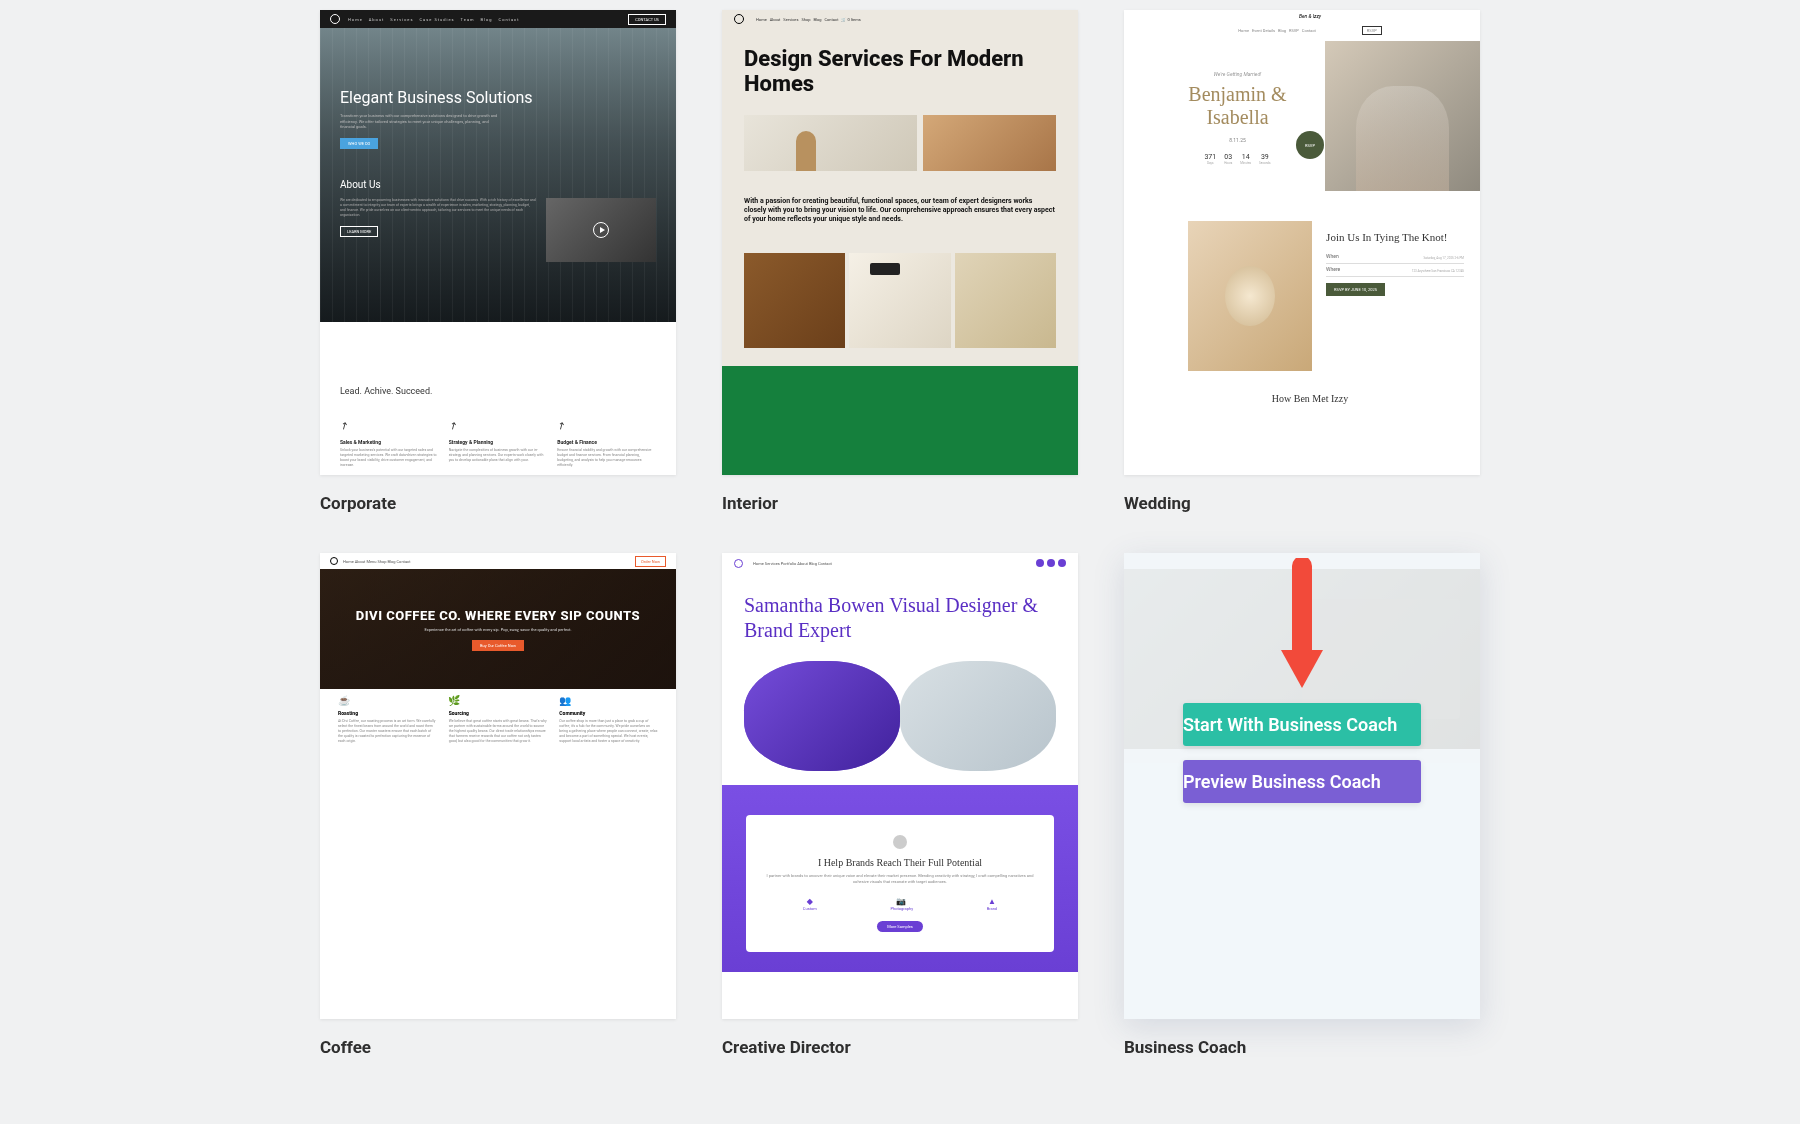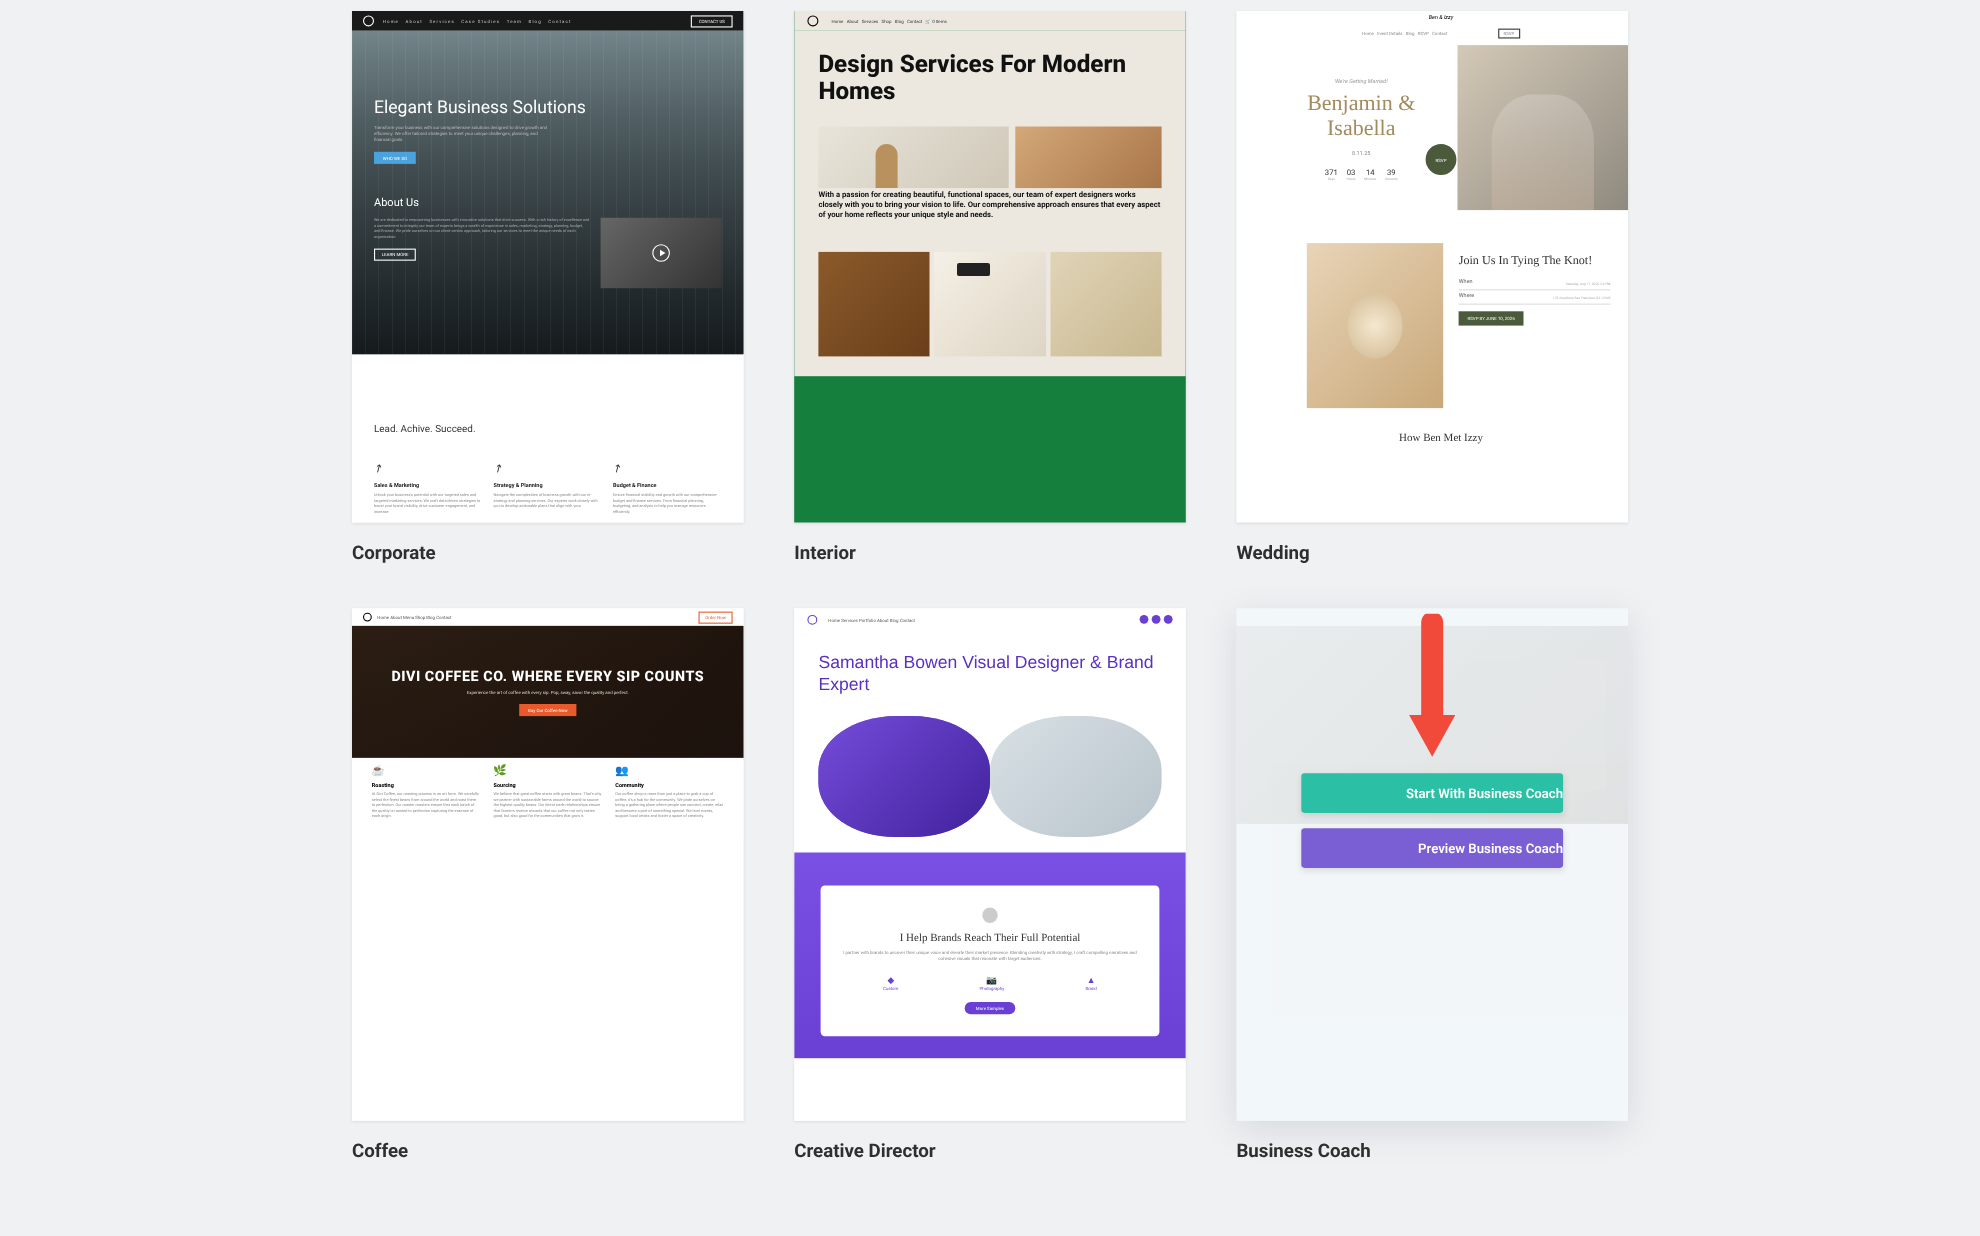--- a/index.html
+++ b/index.html
@@ -100,21 +100,21 @@
   background: #ece8e0;
 }
 .int-nav .logo-d { width: 10px; height: 10px; border: 1.5px solid #000; border-radius: 50%; }
 .int-nav .navtxt { font-size: 4px; color: #333; margin-left: 6px; }
 .int-body { background: #ece8e0; padding: 18px 22px; }
 .int-h1 { font-size: 22px; font-weight: 800; color: #111; line-height: 1.15; }
 .int-imgrow { display: flex; gap: 6px; margin-top: 18px; }
 .int-img1 { flex: 1.3; height: 56px; background: linear-gradient(135deg, #e8e4da, #cfc8b8); position: relative; }
 .int-img1::after { content:""; position:absolute; bottom:0; left:30%; width:20px; height:40px; background:#b8915f; border-radius: 10px 10px 0 0; }
 .int-img2 { flex: 1; height: 56px; background: linear-gradient(135deg, #d4a878, #a87548); }
-.int-p { font-size: 7px; font-weight: 700; color: #111; margin-top: 2px; line-height: 1.35; }
+.int-p { font-size: 7px; font-weight: 700; color: #111; margin-top: 26px; line-height: 1.35; }
 .int-imgrow2 { display: flex; gap: 4px; margin-top: 28px; }
 .int-b1 { flex:1; height:95px; background: linear-gradient(135deg, #8b5a2b, #6b3f1a); }
 .int-b2 { flex:1; height:95px; background: linear-gradient(135deg, #f5f0e6, #ddd5c4); position:relative;}
 .int-b2::after{content:"";position:absolute;top:10px;left:20%;width:30px;height:12px;background:#222;border-radius:2px;}
 .int-b3 { flex:1; height:95px; background: linear-gradient(135deg, #e0d4b8, #c9b88f); }
 
 
 .wed-nav { height: 22px; background: #fff; display:flex; align-items:center; justify-content:center; font-size:4px; color:#888; gap:6px; }
 .wed-top { display:flex; background:#fff; }
 .wed-left-pane { flex:1; padding: 30px 10px 10px 20px; text-align:center; }
@@ -159,21 +159,21 @@
 .cof-ic { color:#e85a2c; font-size:10px;}
 .cof-fh { font-size:5px; font-weight:800; margin-top:4px;}
 .cof-fp { font-size:3.5px; color:#888; margin-top:3px; line-height:1.4;}
 
 
 .cd-nav { height:20px; background:#fff; display:flex; align-items:center; padding:0 12px; gap:4px; font-size:4px; color:#555;}
 .cd-nav .logo-d{width:9px;height:9px;border:1.5px solid #6a3fd4;border-radius:50%;}
 .cd-nav .dots{margin-left:auto;display:flex;gap:3px;}
 .cd-nav .dot{width:8px;height:8px;background:#6a3fd4;border-radius:50%;}
 .cd-hero { background:#fff; padding:20px 22px 14px 22px;}
-.cd-h1 { font-family:Liberation Sans, sans-serif; font-size:16px; color:#5a2fc4; line-height:1.25;}
+.cd-h1 { font-family:Liberation Serif, serif; font-size:20px; color:#5a2fc4; line-height:1.25;}
 .cd-blobs { display:flex; gap:0; margin-top:18px; height:110px; position:relative;}
 .cd-blob { width:50%; }
 .cd-blob1 { background:#6a3fd4; border-radius:45% 45% 45% 45%; position:relative;}
 .cd-blob1::before{content:"";position:absolute;inset:0;background:linear-gradient(135deg,rgba(120,80,220,0.8),rgba(60,30,150,0.9));border-radius:inherit;}
 .cd-blob2 { background:linear-gradient(135deg,#d8e0e4,#b8c4cc); border-radius:45% 45% 45% 45%; position:relative;}
 .cd-lower { background:linear-gradient(180deg,#7a4fe4,#6a3fd4); padding:30px 24px 20px 24px; min-height:160px;}
 .cd-card { background:#fff; border-radius:4px; padding:20px 20px; text-align:center;}
 .cd-avatar { width:14px; height:14px; background:#ccc; border-radius:50%; margin:0 auto;}
 .cd-help { font-family:Georgia,serif; font-size:10px; color:#333; margin-top:8px;}
 .cd-help-p { font-size:4px; color:#888; margin-top:5px; line-height:1.4;}
@@ -197,22 +197,22 @@
 .bc-ghost-hero .gh-l{flex:1;}
 .bc-ghost-hero .gh-r{flex:1;background:rgba(200,190,180,0.6);border-radius:4px;}
 .bc-overlay {
   position:absolute; inset:0;
   display:flex; flex-direction:column; align-items:center; justify-content:flex-start;
   padding-top: 150px;
 }
 .bc-btn {
   width: 238px;
   padding: 11px 0;
-  text-align:right;
-  font-size:12px;
+  text-align:left;
+  font-size:18px;
   font-weight:600;
   border-radius:3px;
   color:#fff;
   margin-bottom:14px;
   box-shadow: 0 2px 6px rgba(0,0,0,0.1);
 }
 .bc-start { background:#2bbfa5; }
 .bc-preview { background:#7a5fd4; }
 .arrow-annot {
   position:absolute;

